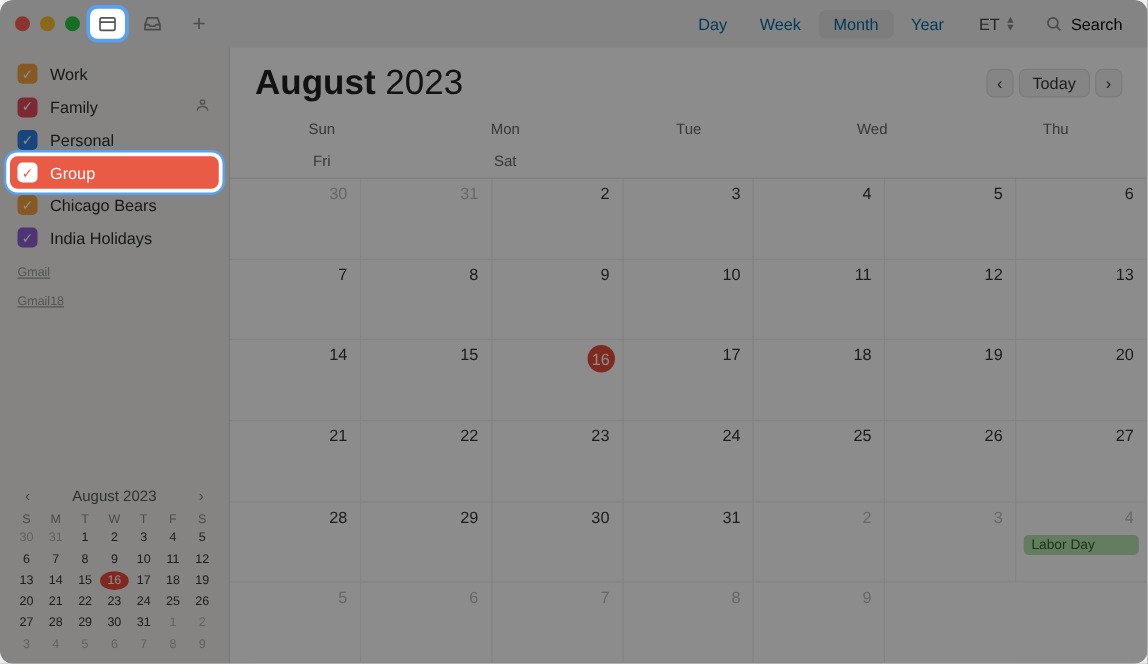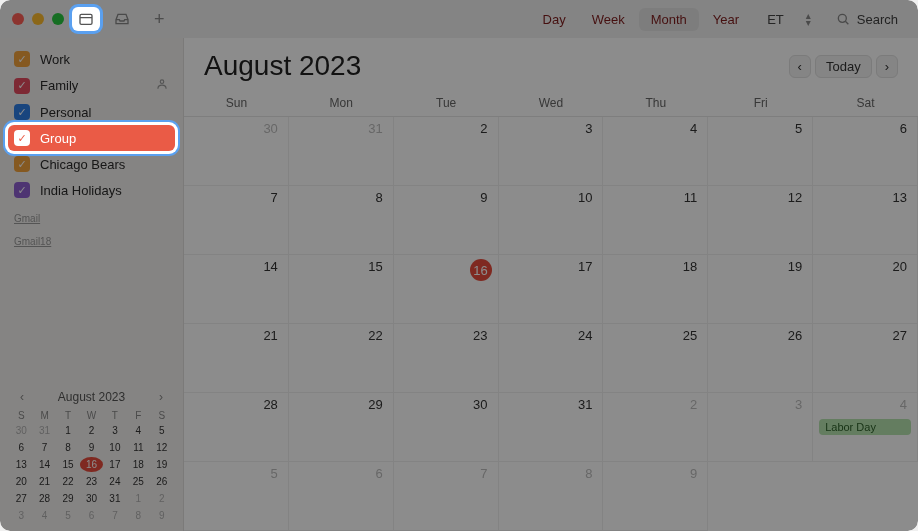--- a/index.html
+++ b/index.html
@@ -11,24 +11,24 @@
   .traffic { display: flex; gap: 8px; }
   .dot { width: 12px; height: 12px; border-radius: 50%; }
   .dot.red { background: #ff5f57; }
   .dot.yellow { background: #febc2e; }
   .dot.green { background: #28c840; }
   .tb-icon { width: 28px; height: 24px; display: flex; align-items: center; justify-content: center; color: #6b6b6b; border-radius: 6px; }
   .tb-icon.active { background: #fff; box-shadow: 0 0 0 3px #5aa0f0, 0 1px 2px rgba(0,0,0,.2); }
   .tb-spacer { flex: 1; }
   .plus { color: #8a8a8a; font-size: 18px; margin-left: 10px; }
   .viewseg { display: flex; gap: 2px; align-items: center; }
-  .seg { padding: 4px 12px; font-size: 13px; color: #7f1d1d; border-radius: 6px; }
+  .seg { padding: 4px 12px; font-size: 13px; color: #0369a1; border-radius: 6px; }
   .seg.sel { background: #e4e4e4; }
-  .tz { font-size: 13px; color: #444; padding: 4px 8px; display: flex; align-items: center; gap: 22px; }
-  .search { display: flex; align-items: center; gap: 6px; color: #404040; font-size: 13px; padding: 4px 8px; }
+  .tz { font-size: 13px; color: #444; padding: 4px 8px; display: flex; align-items: center; gap: 6px; }
+  .search { display: flex; align-items: center; gap: 6px; color: #000000; font-size: 13px; padding: 4px 8px; }
   .stepper { font-size: 10px; color: #888; line-height: 7px; }
 
   
   .split { display: flex; height: calc(100% - 38px); }
   .sidebar { width: 184px; background: #f3f1ef; border-right: 1px solid #e0dedc; padding: 8px 8px 4px; display: flex; flex-direction: column; position: relative; }
   .cal-item { display: flex; align-items: center; gap: 10px; padding: 5px 6px; font-size: 13px; color: #2b2b2b; border-radius: 6px; position: relative; }
   .cal-item .chk { width: 16px; height: 16px; border-radius: 4px; display: flex; align-items: center; justify-content: center; color: #fff; font-size: 11px; background: var(--c); }
   .cal-item.selected { background: #ea5b46; color: #fff; box-shadow: 0 0 0 3px #fff, 0 0 0 5px #5aa0f0; }
   .cal-item.selected .chk { background: #fff; color: #ea5b46; }
   .cal-item .share { margin-left: auto; color: #9a9a9a; }
@@ -40,26 +40,26 @@
   .mini-grid { display: grid; grid-template-columns: repeat(7, 1fr); gap: 2px 1px; text-align: center; font-size: 10px; color: #333; }
   .mini-grid .dh { color: #888; font-weight: 500; }
   .mini-grid .d { padding: 2px 0; }
   .mini-grid .d.dim { color: #b0b0b0; }
   .mini-grid .d.today { background: #e74c3c; color: #fff; border-radius: 50%; }
 
   
   .main { flex: 1; background: #fff; display: flex; flex-direction: column; }
   .mhead { display: flex; align-items: center; padding: 12px 20px 8px; }
   .mtitle { font-size: 28px; color: #222; }
-  .mtitle b { font-weight: 400; text-align: center; }
+  .mtitle b { font-weight: 700; text-align: center; }
   .mnav { margin-left: auto; display: flex; gap: 4px; }
   .mnav .btn { background: #f2f2f2; border: 1px solid #e0e0e0; border-radius: 6px; padding: 3px 10px; font-size: 13px; color: #333; }
   .mnav .arrow { padding: 3px 8px; }
 
-  .dow { display: grid; grid-template-columns: repeat(7, 1fr); border-bottom: 1px solid #e5e5e5; }
+  .dow { display: grid; grid-template-columns: repeat(5, 1fr); border-bottom: 1px solid #e5e5e5; }
   .dow div { text-align: center; font-size: 12px; color: #666; padding: 6px 0; }
 
   .grid { flex: 1; display: grid; grid-template-columns: repeat(7, 1fr); grid-template-rows: repeat(6, 1fr); }
   .cell { border-right: 1px solid #eee; border-bottom: 1px solid #eee; padding: 4px 8px; position: relative; font-size: 13px; }
   .cell .num { position: absolute; top: 4px; right: 10px; color: #333; }
   .cell.dim .num { color: #bcbcbc; }
   .cell.today .num { background: #e74c3c; color: #fff; border-radius: 50%; width: 22px; height: 22px; display: flex; align-items: center; justify-content: center; right: 6px; }
   .event { position: absolute; top: 26px; left: 6px; right: 6px; background: #b7e3b0; color: #2c5f28; font-size: 11px; padding: 2px 6px; border-radius: 4px; }
 
   

